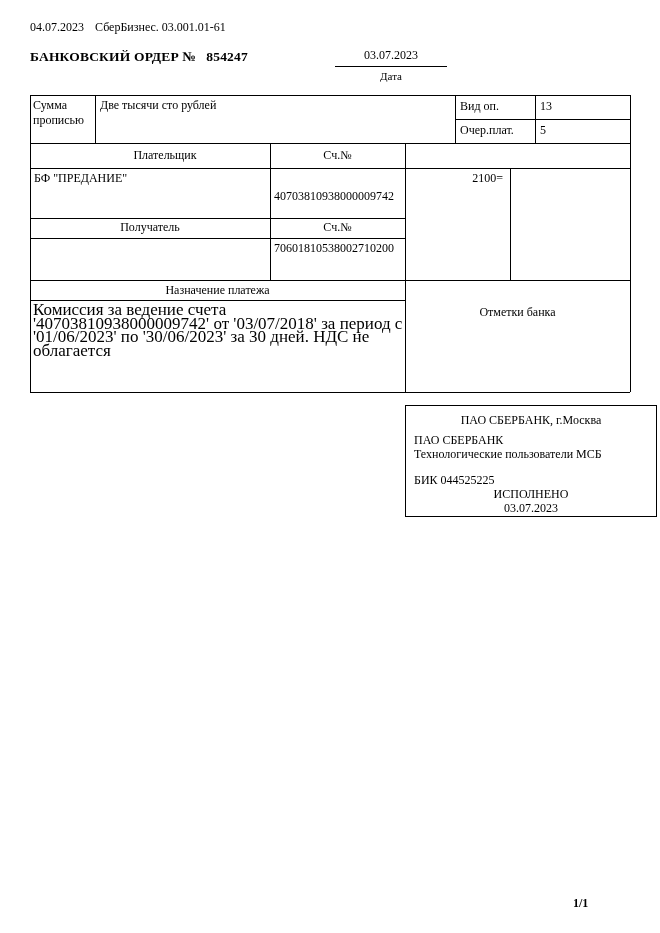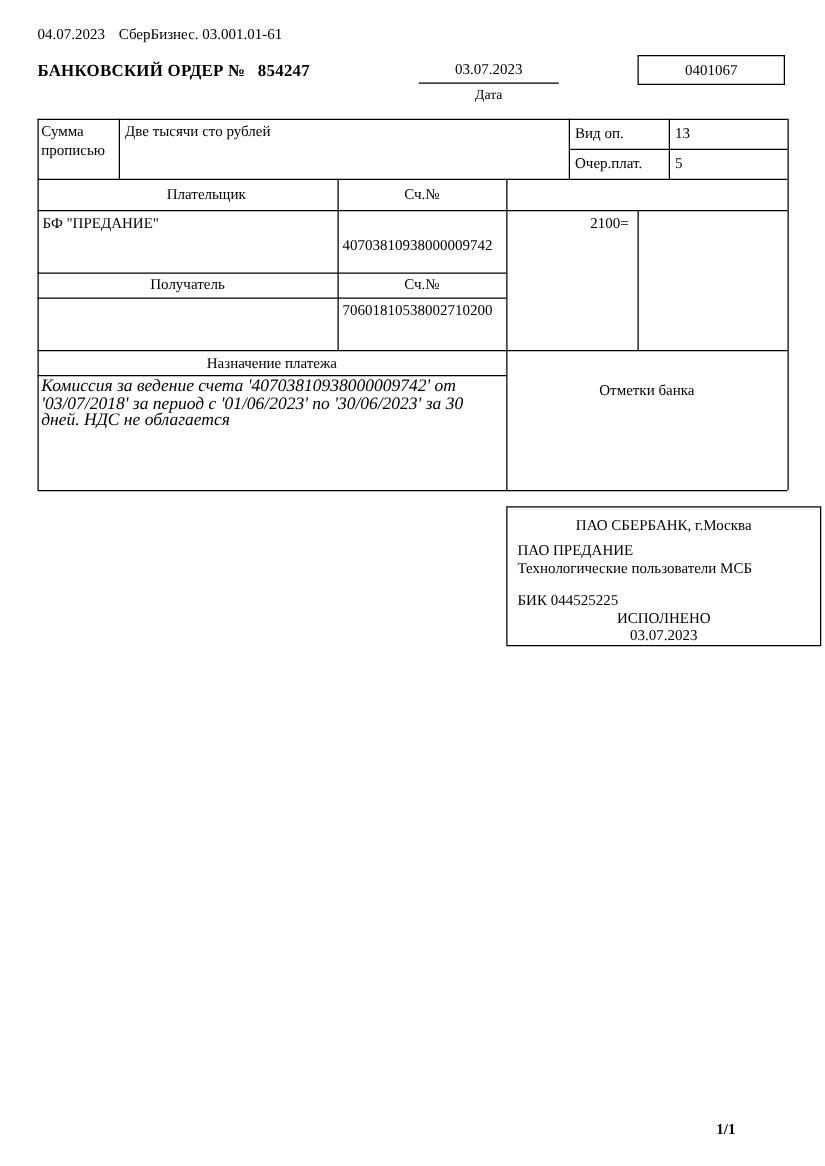--- a/index.html
+++ b/index.html
@@ -13,21 +13,21 @@
     color:#000;
     overflow:hidden;
   }
   .abs { position:absolute; }
   .hline { position:absolute; height:1px; background:#000; }
   .vline { position:absolute; width:1px; background:#000; }
   .center { text-align:center; }
   .right { text-align:right; }
   .title { font-size:13.5px; font-weight:bold; letter-spacing:0.2px; }
   .small { font-size:11px; }
-  .purpose { font-size:14px; line-height:13.5px;font-style:italic; }
+  .purpose { font-size:17px; line-height:13.5px; }
   .codebox {
     border:1px solid #000;
     line-height:22px;
     text-align:center;
   }
   .date-underline {
     border-bottom:1px solid #000;
     padding-bottom:3px;
     text-align:center;
   }
@@ -41,21 +41,20 @@
 <div class="page">
 
   <div class="abs" style="left:30px; top:20px;">04.07.2023</div>
   <div class="abs" style="left:95px; top:20px;">СберБизнес. 03.001.01-61</div>
 
   <div class="abs title" style="left:30px; top:49px;">
     <span>БАНКОВСКИЙ ОРДЕР №</span><span style="display:inline-block; width:10px;"></span><span>854247</span>
   </div>
   <div class="abs date-underline" style="left:335px; top:48px; width:112px;">03.07.2023</div>
   <div class="abs center small" style="left:335px; top:70px; width:112px;">Дата</div>
-  <div class="abs codebox" style="left:510px; top:44px; width:118px; height:24px;">0401067</div>
 
   <div class="hline" style="top:95px;  left:30px;  width:600px;"></div>
   <div class="hline" style="top:119px; left:455px; width:175px;"></div>
   <div class="hline" style="top:143px; left:30px;  width:600px;"></div>
   <div class="hline" style="top:168px; left:30px;  width:600px;"></div>
   <div class="hline" style="top:218px; left:30px;  width:375px;"></div>
   <div class="hline" style="top:238px; left:30px;  width:375px;"></div>
   <div class="hline" style="top:280px; left:30px;  width:600px;"></div>
   <div class="hline" style="top:300px; left:30px;  width:375px;"></div>
   <div class="hline" style="top:392px; left:30px;  width:600px;"></div>
@@ -87,21 +86,21 @@
   <div class="abs center" style="left:270px; top:220px; width:135px;">Сч.№</div>
 
   <div class="abs" style="left:274px; top:241px;">70601810538002710200</div>
 
   <div class="abs center" style="left:30px; top:283px; width:375px;">Назначение платежа</div>
   <div class="abs purpose" style="left:33px; top:303px; width:370px;">Комиссия за ведение счета '40703810938000009742' от '03/07/2018' за период с '01/06/2023' по '30/06/2023' за 30 дней. НДС не облагается</div>
   <div class="abs center" style="left:405px; top:305px; width:225px;">Отметки банка</div>
 
   <div class="abs stamp" style="left:405px; top:405px; width:252px; height:112px;">
     <div class="abs center" style="left:0; top:7px; width:100%;">ПАО СБЕРБАНК, г.Москва</div>
-    <div class="abs" style="left:8px; top:27px;">ПАО ПРЕДАНИЕ</div>
+    <div class="abs" style="left:8px; top:27px;">ПАО СБЕРБАНК</div>
     <div class="abs" style="left:8px; top:41px;">Технологические пользователи МСБ</div>
     <div class="abs" style="left:8px; top:67px;">БИК 044525225</div>
     <div class="abs center" style="left:0; top:81px; width:100%;">ИСПОЛНЕНО</div>
     <div class="abs center" style="left:0; top:95px; width:100%;">03.07.2023</div>
   </div>
 
   <div class="abs" style="left:573px; top:896px;font-weight:bold;">1/1</div>
 
 </div>
 

